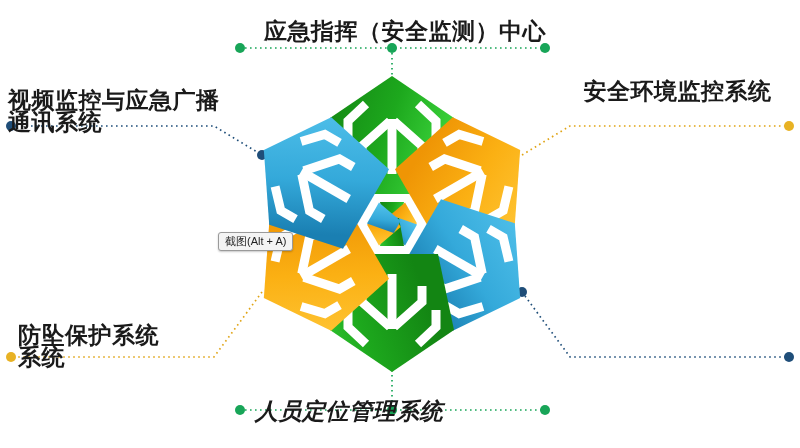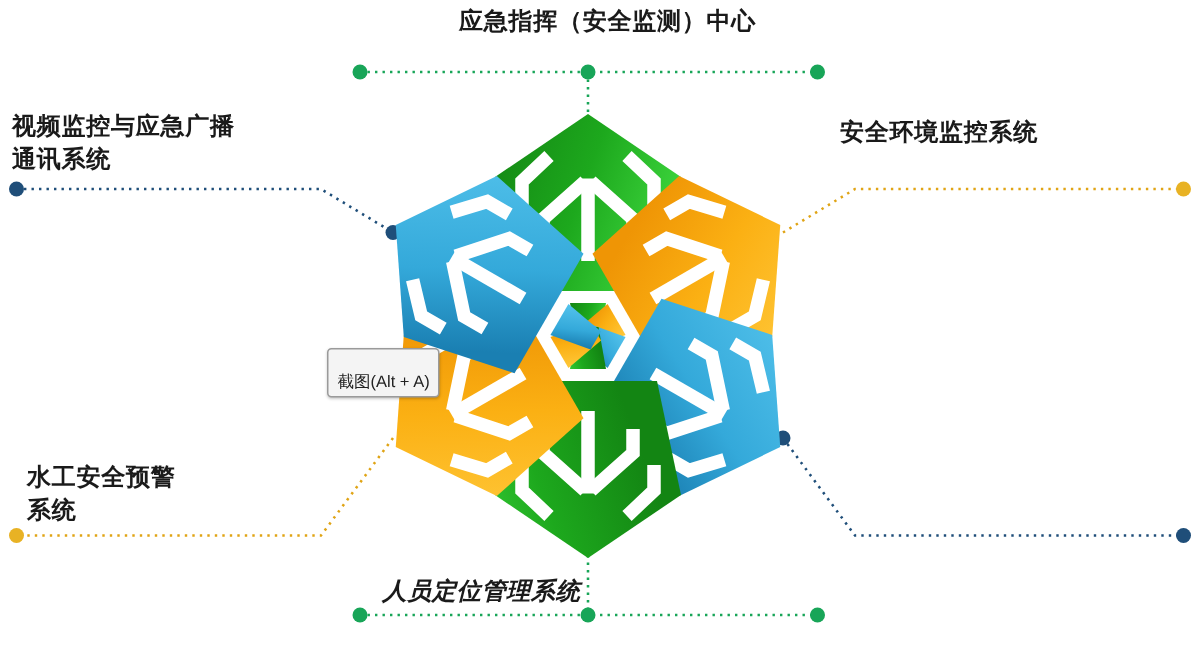--- a/index.html
+++ b/index.html
@@ -10,40 +10,41 @@
     overflow:hidden;
     position:relative;
   }
   #stage{position:absolute;left:0;top:0;width:800px;height:448px;}
   svg#diagram{position:absolute;left:0;top:0;width:800px;height:448px;display:block;}
 
   .label{
     position:absolute;
     font-weight:bold;
     color:#1a1a1a;
-    font-size:16px;
+    font-size:23px;
     line-height:22px;
     letter-spacing:0.5px;
     white-space:pre-line;
     font-family:"Liberation Sans","DejaVu Sans",sans-serif;
+    margin-top:16px;
   }
   .label.top     { left:255px; top:4px;  width:300px; text-align:center;}
   .label.bottom  { left:255px; top:384px;width:300px; font-style:italic;}
   .label.lt      { left:8px;   top:74px; width:230px; text-align:left;font-family:Liberation Serif, serif;}
   .label.lb      { left:18px;  top:308px;width:230px; text-align:left;}
-  .label.rt      { left:560px; top:78px; width:235px; text-align:left;}
+  .label.rt      { left:560px; top:64px; width:235px; text-align:center;}
   .label.rb      { left:648px; top:308px;width:150px; text-align:left;}
 
   .tooltip{
     position:absolute;
     left:218px;top:232px;
     background:#f4f4f4;
     border:1px solid #9a9a9a;
     border-radius:3px;
-    padding:15px 6px 2px 6px;
+    padding:1px 6px 2px 6px;
     font-size:11px;
     line-height:14px;
     color:#222;
     box-shadow:0 1px 2px rgba(0,0,0,.22);
     font-family:"Liberation Sans","DejaVu Sans",sans-serif;
     white-space:nowrap;
     z-index:30;
   }
 </style>
 </head>
@@ -182,21 +183,21 @@
     </g>
   </svg>
 
   <div class="label top">应急指挥（安全监测）中心</div>
 
   <div class="label lt">视频监控与应急广播
 通讯系统</div>
 
   <div class="label rt">安全环境监控系统</div>
 
-  <div class="label lb">水工安全预警
+  <div class="label lb">防坠保护系统
 系统</div>
 
 
   <div class="label bottom">人员定位管理系统</div>
 
   <div class="tooltip">截图(Alt + A)</div>
 
 </div>
 
 </body></html>

